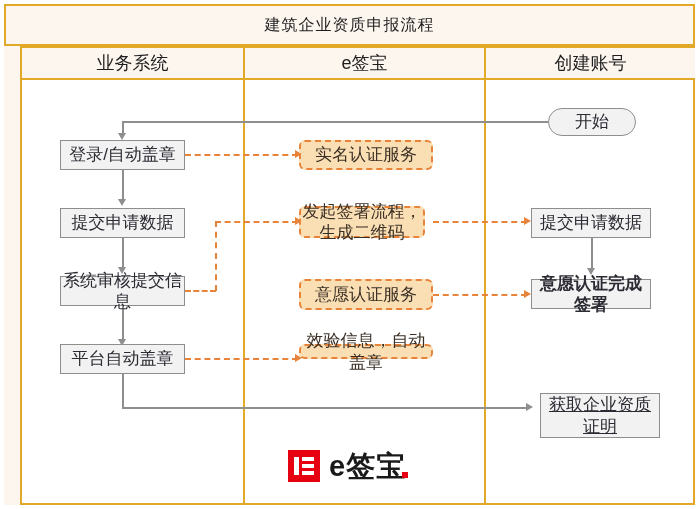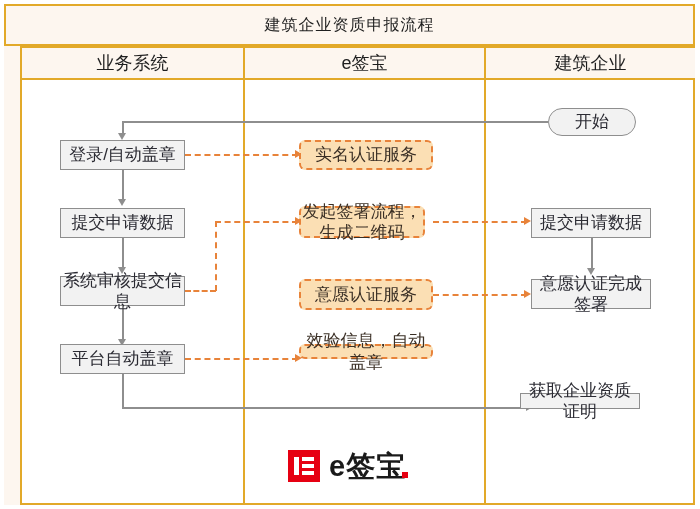--- a/index.html
+++ b/index.html
@@ -234,21 +234,21 @@
     <div class="title-text">建筑企业资质申报流程</div>
   </div>
 
   <div class="lane-strip">
     <div class="lane-strip-label">阶段</div>
   </div>
 
   <div class="header-band">
     <div class="header-cell c1">业务系统</div>
     <div class="header-cell c2">e签宝</div>
-    <div class="header-cell c3">建筑企业</div>
+    <div class="header-cell c3">创建账号</div>
   </div>
 
   <div class="col-divider d1"></div>
   <div class="col-divider d2"></div>
 
   <div class="ln h" style="left:122px; top:121px; width:426px;"></div>
   <div class="ln v" style="left:122px; top:121px; height:14px;"></div>
   <div class="arrow down-gray" style="left:118px; top:133px;"></div>
 
   <div class="ln v" style="left:122px; top:170px; height:31px;"></div>
@@ -290,22 +290,22 @@
   <div class="node gray" style="left:60px; top:208px; width:125px; height:30px;">提交申请数据</div>
   <div class="node gray" style="left:60px; top:276px; width:125px; height:30px;">系统审核提交信息</div>
   <div class="node gray" style="left:60px; top:344px; width:125px; height:30px;">平台自动盖章</div>
 
   <div class="node orange" style="left:299px; top:140px; width:134px; height:30px;">实名认证服务</div>
   <div class="node orange" style="left:299px; top:206px; width:126px; height:32px;">发起签署流程，生成二维码</div>
   <div class="node orange" style="left:299px; top:279px; width:134px; height:31px;">意愿认证服务</div>
   <div class="node orange" style="left:299px; top:344px; width:134px; height:15px;">效验信息，自动盖章</div>
 
   <div class="node gray" style="left:531px; top:208px; width:120px; height:30px;">提交申请数据</div>
-  <div class="node gray" style="left:531px; top:279px; width:120px; height:30px;">意愿认证完成签署</div>
-  <div class="node gray" style="left:520px; top:393px; width:120px; height:16px;">获取企业资质证明</div>
+  <div class="node gray" style="left:531px; top:279px; width:120px; height:30px;font-weight:bold;">意愿认证完成签署</div>
+  <div class="node gray" style="left:540px; top:393px; width:120px; height:45px;text-decoration:underline;">获取企业资质证明</div>
 
   <div class="logo">
     <span class="logo-mark">
       <span class="bar-v"></span>
       <span class="bar-h h1"></span>
       <span class="bar-h h2"></span>
       <span class="bar-h h3"></span>
     </span>
     <span class="logo-text-wrap">
       <span class="logo-text">e签宝</span>

